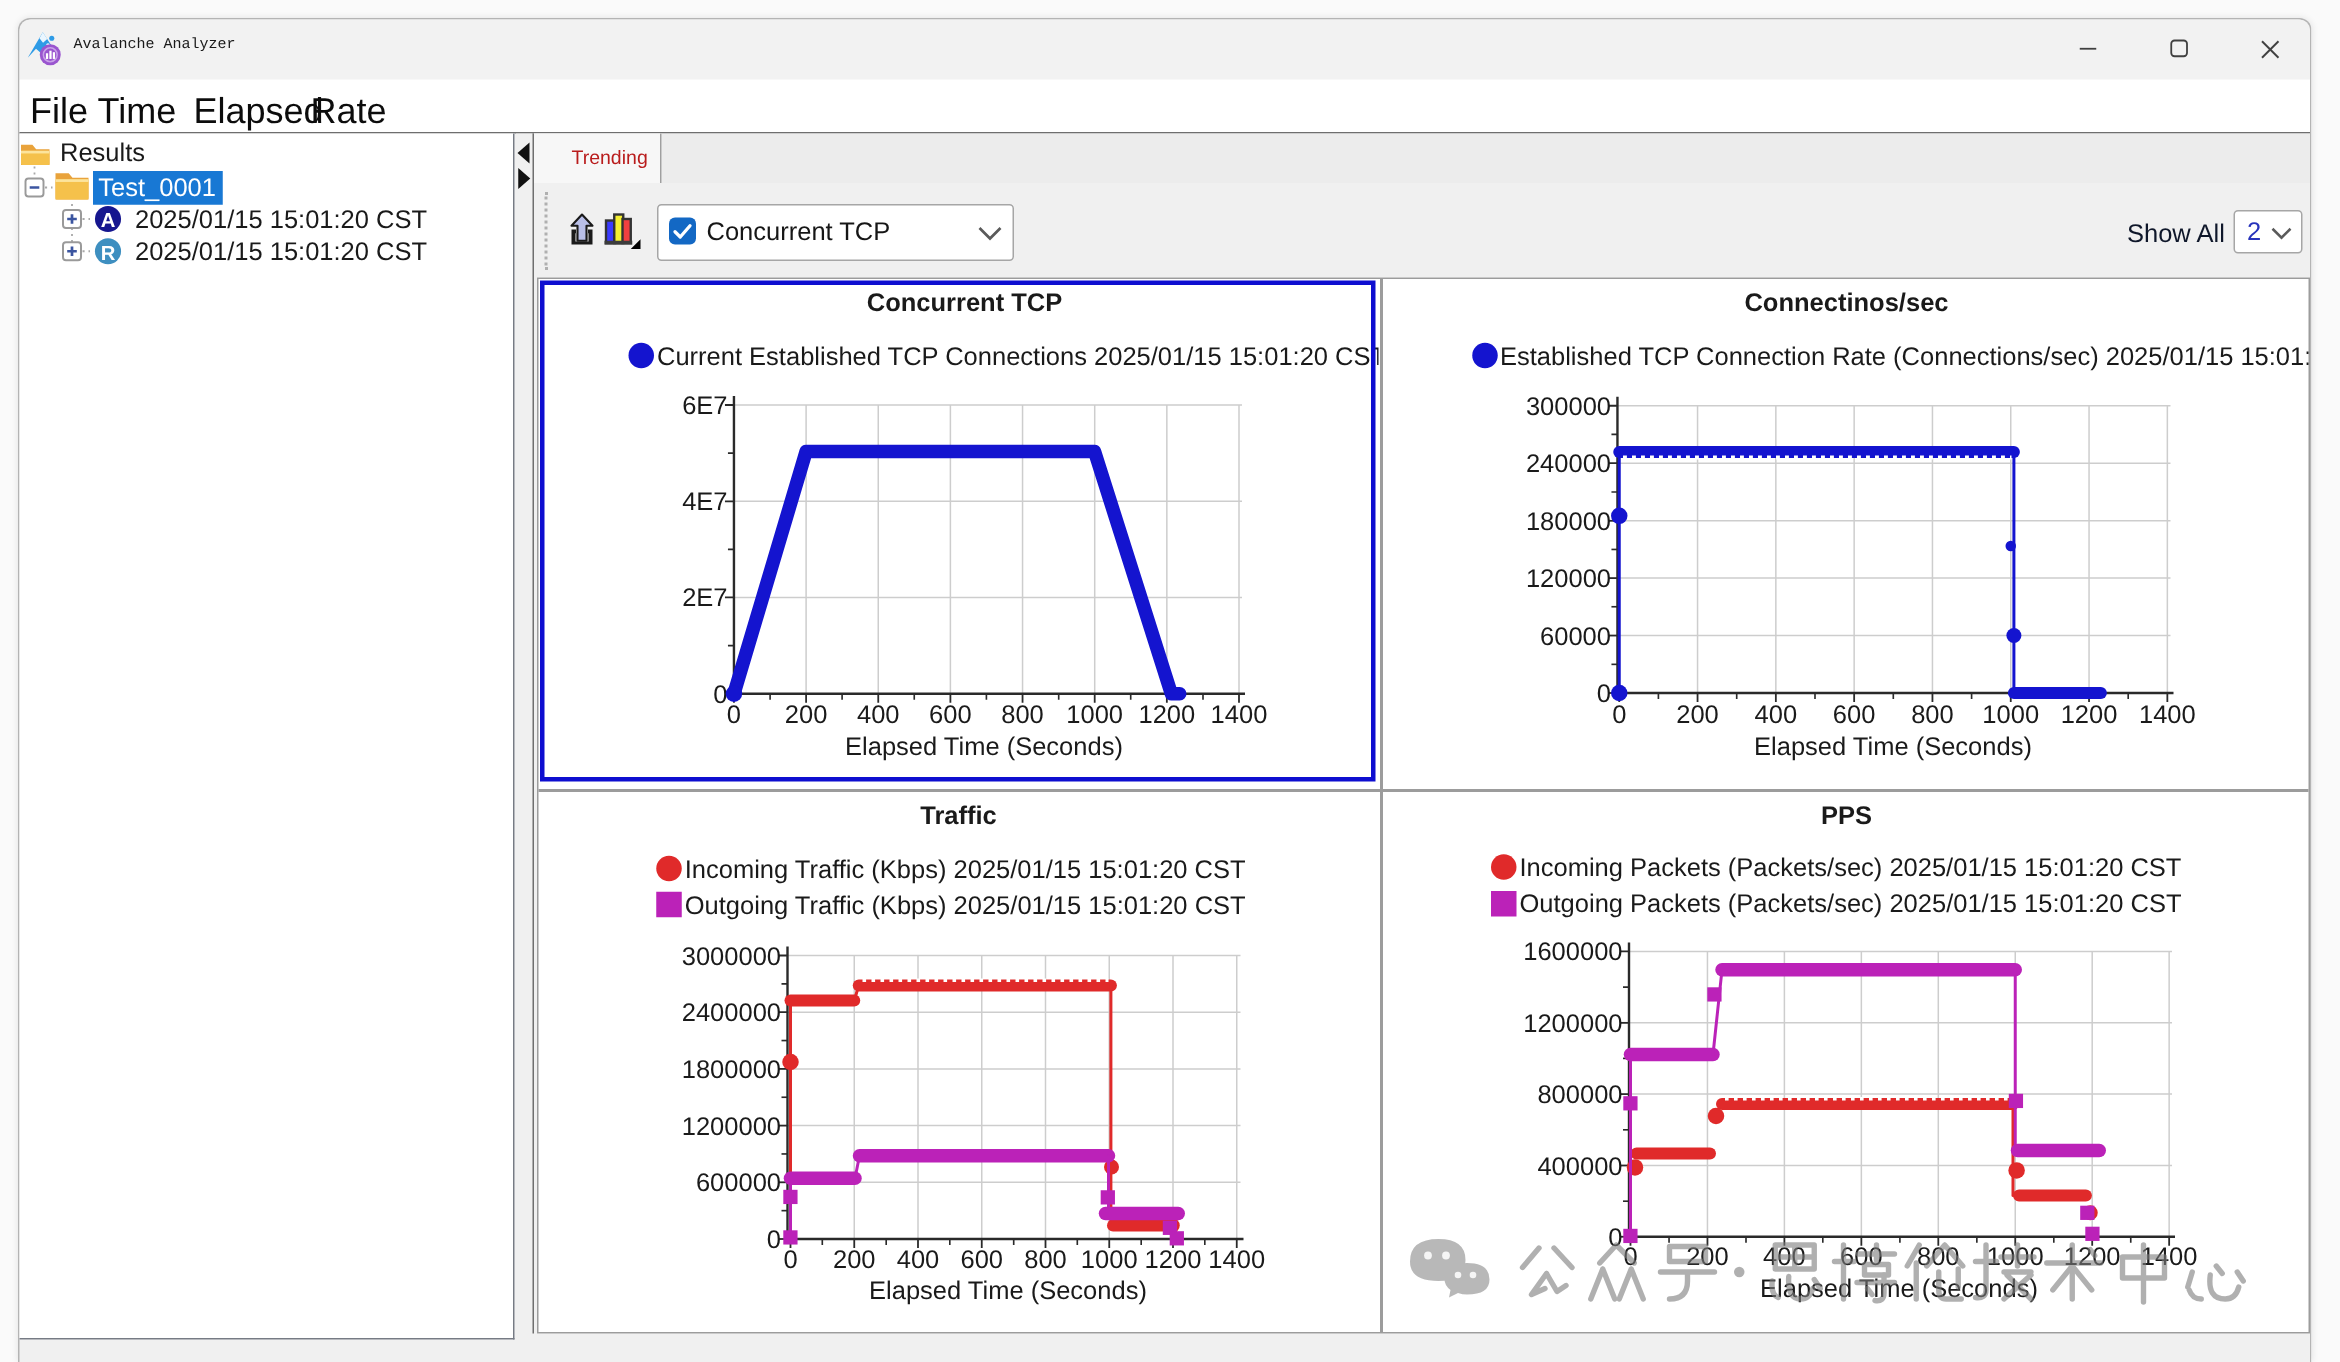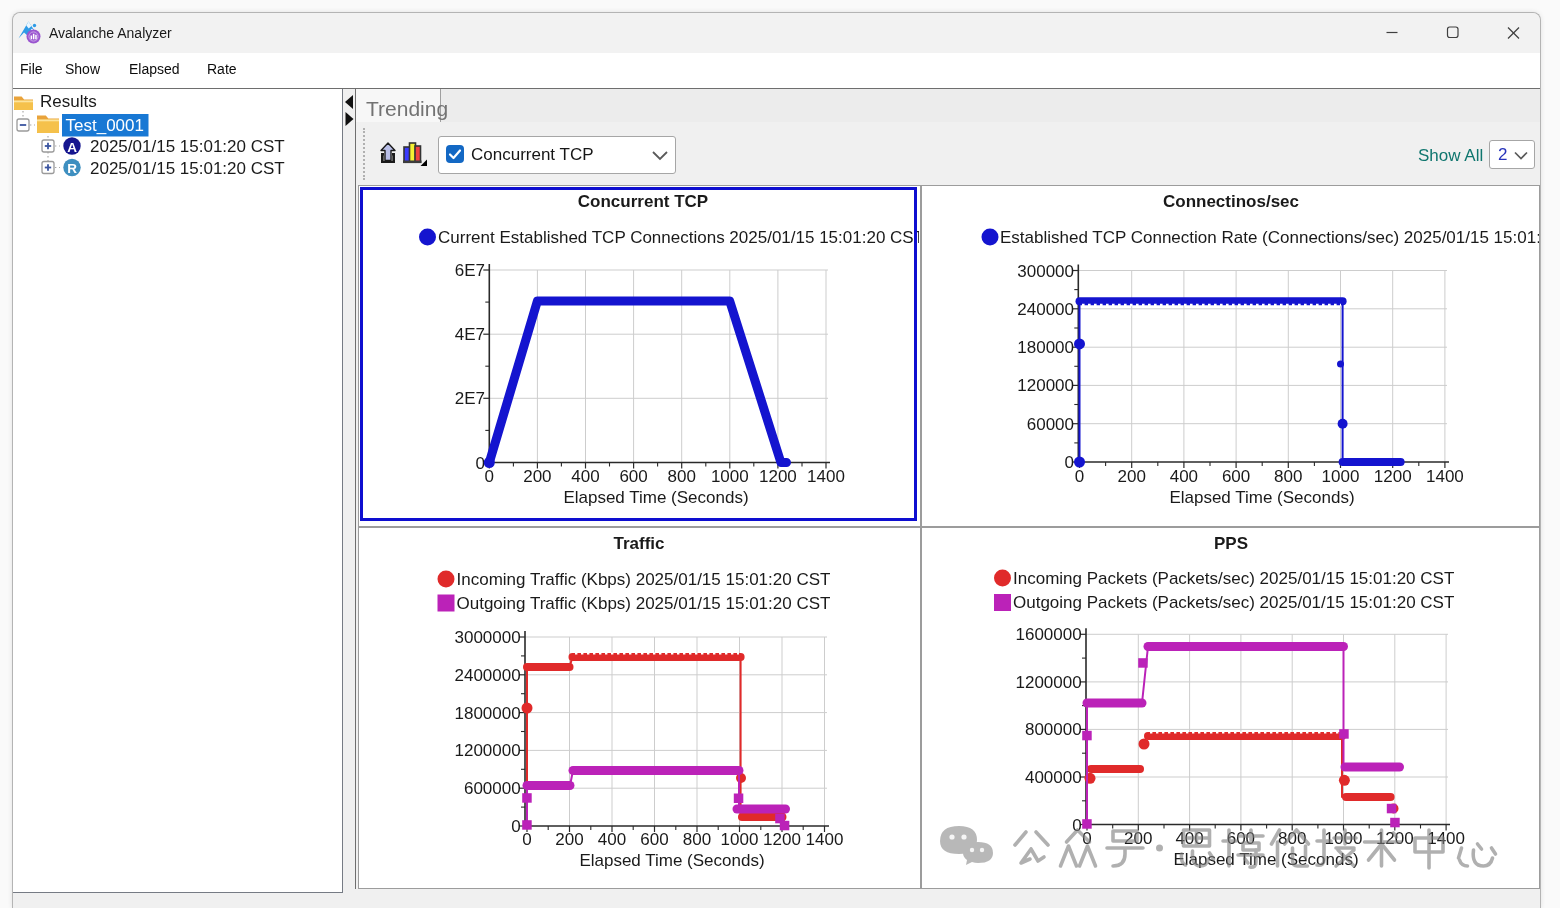--- a/index.html
+++ b/index.html
@@ -3,46 +3,46 @@
 * { margin:0; padding:0; box-sizing:border-box; }
 html,body { width:1560px; height:908px; overflow:hidden; background:#fafafa;
   font-family:"Liberation Sans", sans-serif; }
 .abs { position:absolute; }
 #win { position:absolute; left:12px; top:12px; width:1529px; height:896px;
   background:#f0f0f0; border:1px solid #b4b4b4; border-bottom:none;
   border-radius:8px 8px 0 0; box-shadow:0 0 5px rgba(0,0,0,0.10); }
 #titlebar { left:13px; top:13px; width:1527px; height:40px; background:#f2f2f2;
   border-radius:8px 8px 0 0; }
 #menubar { left:13px; top:53px; width:1527px; height:35px; background:#ffffff; }
-.menuitem { position:absolute; top:61px; font-size:14px; color:#0c0c0c; }
+.menuitem { position:absolute; top:61px; font-size:24px; color:#0c0c0c; }
 #divider { left:13px; top:88px; width:1527px; height:1px; background:#6e6e6e; }
 #treepanel { left:13px; top:89px; width:330px; height:804px; background:#fff;
   border-right:1px solid #767b84; border-bottom:1px solid #767b84; }
 #splitter { left:344px; top:89px; width:11px; height:804px; background:#f0f0f0; }
 #rpborder { left:355px; top:89px; width:1px; height:800px; background:#6f6f6f; }
 #tabstrip { left:356px; top:89px; width:1184px; height:33px; background:#ececec; }
 #tab { left:356px; top:89px; width:85px; height:33px; background:#f7f7f7;
   border-right:1px solid #9f9f9f; }
-#tabtext { left:366px; top:97px; font-size:21px; color:#737373; }
+#tabtext { left:381px; top:97px; font-size:13px; color:#b91c1c; }
 #toolbar { left:356px; top:122px; width:1184px; height:63px; background:#f0f0f0; }
 #dots { left:363px; top:128px; width:0px; height:52px; border-left:2px dotted #b0b0b0; }
 #chartbox { left:358px; top:185px; width:1182px; height:704px; background:#fff;
   border:1px solid #9c9c9c; }
 #vsep { left:920px; top:186px; width:1.5px; height:702px; background:#9c9c9c; }
 #hsep { left:359px; top:526px; width:1180px; height:1.5px; background:#9c9c9c; }
 #sel { left:360px; top:187px; width:557px; height:334px; border:3px solid #0e0ed0; }
 #combo1 { left:438px; top:136px; width:238px; height:38px; background:#fff;
   border:1px solid #a6a6a6; border-radius:3px; }
 #cb { left:446px; top:145px; width:18px; height:18px; background:#1368c4; border-radius:4px; }
 #combo1text { left:471px; top:145px; font-size:17px; color:#161616; }
-#showall { left:1418px; top:146px; font-size:17px; color:#0f766e; }
+#showall { left:1418px; top:146px; font-size:17px; color:#0f172a; }
 #combo2 { left:1489px; top:140px; width:46px; height:29px; background:#fff;
   border:1px solid #a6a6a6; border-radius:3px; }
 #combo2text { left:1498px; top:145px; font-size:17px; color:#2733bb; }
-#titletext { left:49px; top:25px; font-size:14px; color:#191919; }
+#titletext { left:49px; top:25px; font-size:10px; color:#191919;font-family:Liberation Mono, monospace; }
 svg text { font-family:"Liberation Sans", sans-serif; }
 </style></head>
 <body>
 <div id="win"></div>
 <div class="abs" id="titlebar"></div>
 <svg class="abs" style="left:14px;top:18px" width="30" height="28" viewBox="14 18 30 28" font-family="Liberation Sans, sans-serif">
     <path d="M28.5,21.5 L36,33 L31.5,31.5 L28,36 L24,32.5 L18.5,38.5 Z" fill="#2e9be6"></path>
     <path d="M28.5,21.5 L31.5,26 L28.7,28.5 L26.3,25.5 Z" fill="#eaf6ff"></path>
     <circle cx="34.5" cy="25.5" r="1.7" fill="#2e9be6"></circle>
     <circle cx="32" cy="30" r="1.2" fill="#eaf6ff"></circle>
@@ -54,21 +54,21 @@
   </svg>
 <div class="abs" id="titletext">Avalanche Analyzer</div>
 <svg class="abs" style="left:1380px;top:20px" width="150" height="26" viewBox="1380 20 150 26" font-family="Liberation Sans, sans-serif">
     <line x1="1386.5" y1="32.5" x2="1397.5" y2="32.5" stroke="#404040" stroke-width="1.2"></line>
     <rect x="1447.5" y="27" width="10.5" height="10.5" rx="2.2" fill="none" stroke="#404040" stroke-width="1.2"></rect>
     <line x1="1508" y1="27.5" x2="1519" y2="38.5" stroke="#404040" stroke-width="1.3"></line>
     <line x1="1519" y1="27.5" x2="1508" y2="38.5" stroke="#404040" stroke-width="1.3"></line>
   </svg>
 <div class="abs" id="menubar"></div>
 <span class="menuitem" style="left:20px">File</span>
-<span class="menuitem" style="left:65px">Show</span>
+<span class="menuitem" style="left:65px">Time</span>
 <span class="menuitem" style="left:129px">Elapsed</span>
 <span class="menuitem" style="left:207px">Rate</span>
 <div class="abs" id="divider"></div>
 <div class="abs" id="treepanel"></div>
 <svg class="abs" style="left:13px;top:89px" width="330" height="120" viewBox="13 89 330 120" font-family="Liberation Sans, sans-serif">
     <path d="M14,96.5 h7.6 l2.5,3 h8.9 v10.5 h-19 z" fill="#e9a33b"></path>
     <rect x="14" y="100.5" width="19" height="9.5" fill="#f5c14b" rx="1"></rect>
     <rect x="14" y="100.5" width="19" height="1.8" fill="#fce49c"></rect>
     <text x="40" y="107" font-size="17" fill="#1a1a1a">Results</text>
     <line x1="23" y1="111" x2="23" y2="119" stroke="#a8a8a8" stroke-width="1.2" stroke-dasharray="1.4 2.6"></line>

